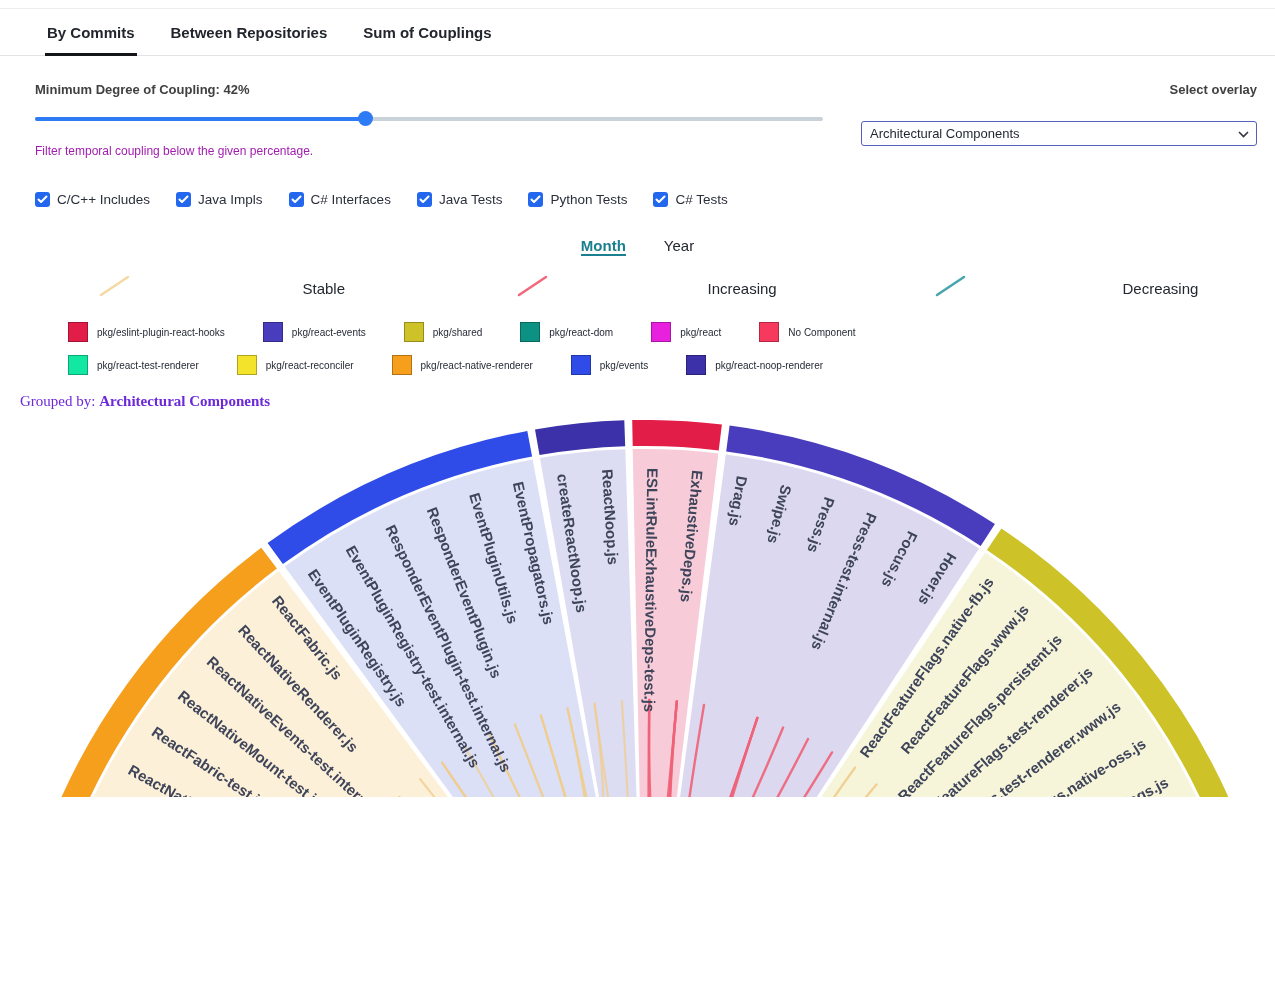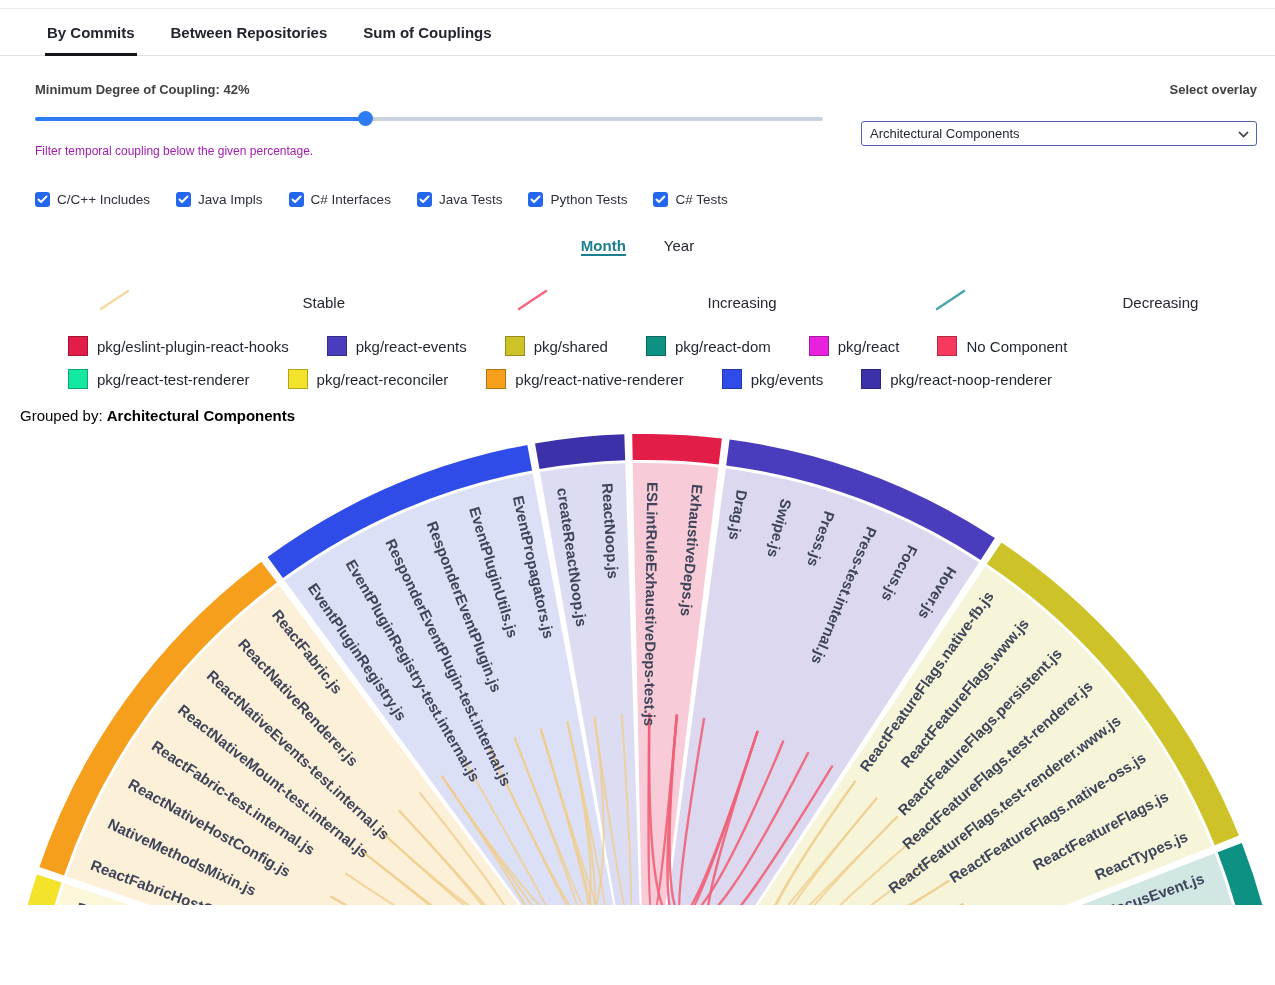--- a/index.html
+++ b/index.html
@@ -1,16 +1,16 @@
 <!DOCTYPE html>
 <html><head>
 <meta charset="utf-8">
 <style>
   html,body{margin:0;padding:0;background:#fff;}
-  .page{position:relative;width:1275px;height:905px;overflow:hidden;background:#fff;
+  .page{position:relative;width:1275px;height:797px;overflow:hidden;background:#fff;
         font-family:"Liberation Sans",sans-serif;color:#22252d;}
 
   
   .tabs{display:flex;gap:32px;padding-left:45px;margin-top:8px;
         border-top:1px solid #ededed;border-bottom:1px solid #e3e3e6;}
   .tab{font-size:15px;font-weight:700;color:#22252d;padding:15px 2px 12px;
        border-bottom:3px solid transparent;margin-bottom:-1px;cursor:pointer;}
   .tab.active{border-bottom-color:#141519;}
 
   
@@ -34,30 +34,30 @@
   .cb{width:15px;height:15px;border-radius:3px;background:#2467ef;
       display:inline-flex;align-items:center;justify-content:center;flex:none;}
 
   
   .toggle{display:flex;justify-content:center;gap:38px;margin-top:30px;font-size:15px;}
   .period{color:#23272f;cursor:pointer;}
   .period.active{font-weight:700;border-bottom:2px solid currentColor;}
 
   
   .status-legend{display:grid;grid-template-columns:repeat(6,1fr);align-items:center;
-                 justify-items:center;margin-top:32px;padding:0 10px;}
+                 justify-items:center;margin-top:18px;padding:0 10px;}
   .sl-label{font-size:15px;color:#23272f;}
 
   
   .comp-legend{margin:20px 0 0 60px;}
   .cl-row{display:flex;gap:30px;margin-bottom:13px;align-items:center;flex-wrap:wrap;}
-  .cl-item{display:flex;align-items:center;gap:9px;font-size:15px;color:#1f2430;padding-left:8px;}
+  .cl-item{display:flex;align-items:center;gap:9px;font-size:10px;color:#1f2430;padding-left:8px;}
   .swatch{width:18px;height:18px;border:1px solid rgba(0,0,0,.28);flex:none;}
 
-  .grouped{margin:18px 0 8px 20px;font-size:15px;color:#000000;}
+  .grouped{margin:18px 0 8px 20px;font-size:15px;color:#6d28d9;font-family:Liberation Serif, serif;}
   .grouped b{font-weight:700;}
 
   #chart{display:block;margin-top:10px;}
   .file-label{font-size:15px;font-weight:600;fill:#3e4459;}
 </style>
 </head>
 <body>
 
 <div class="page">
 

